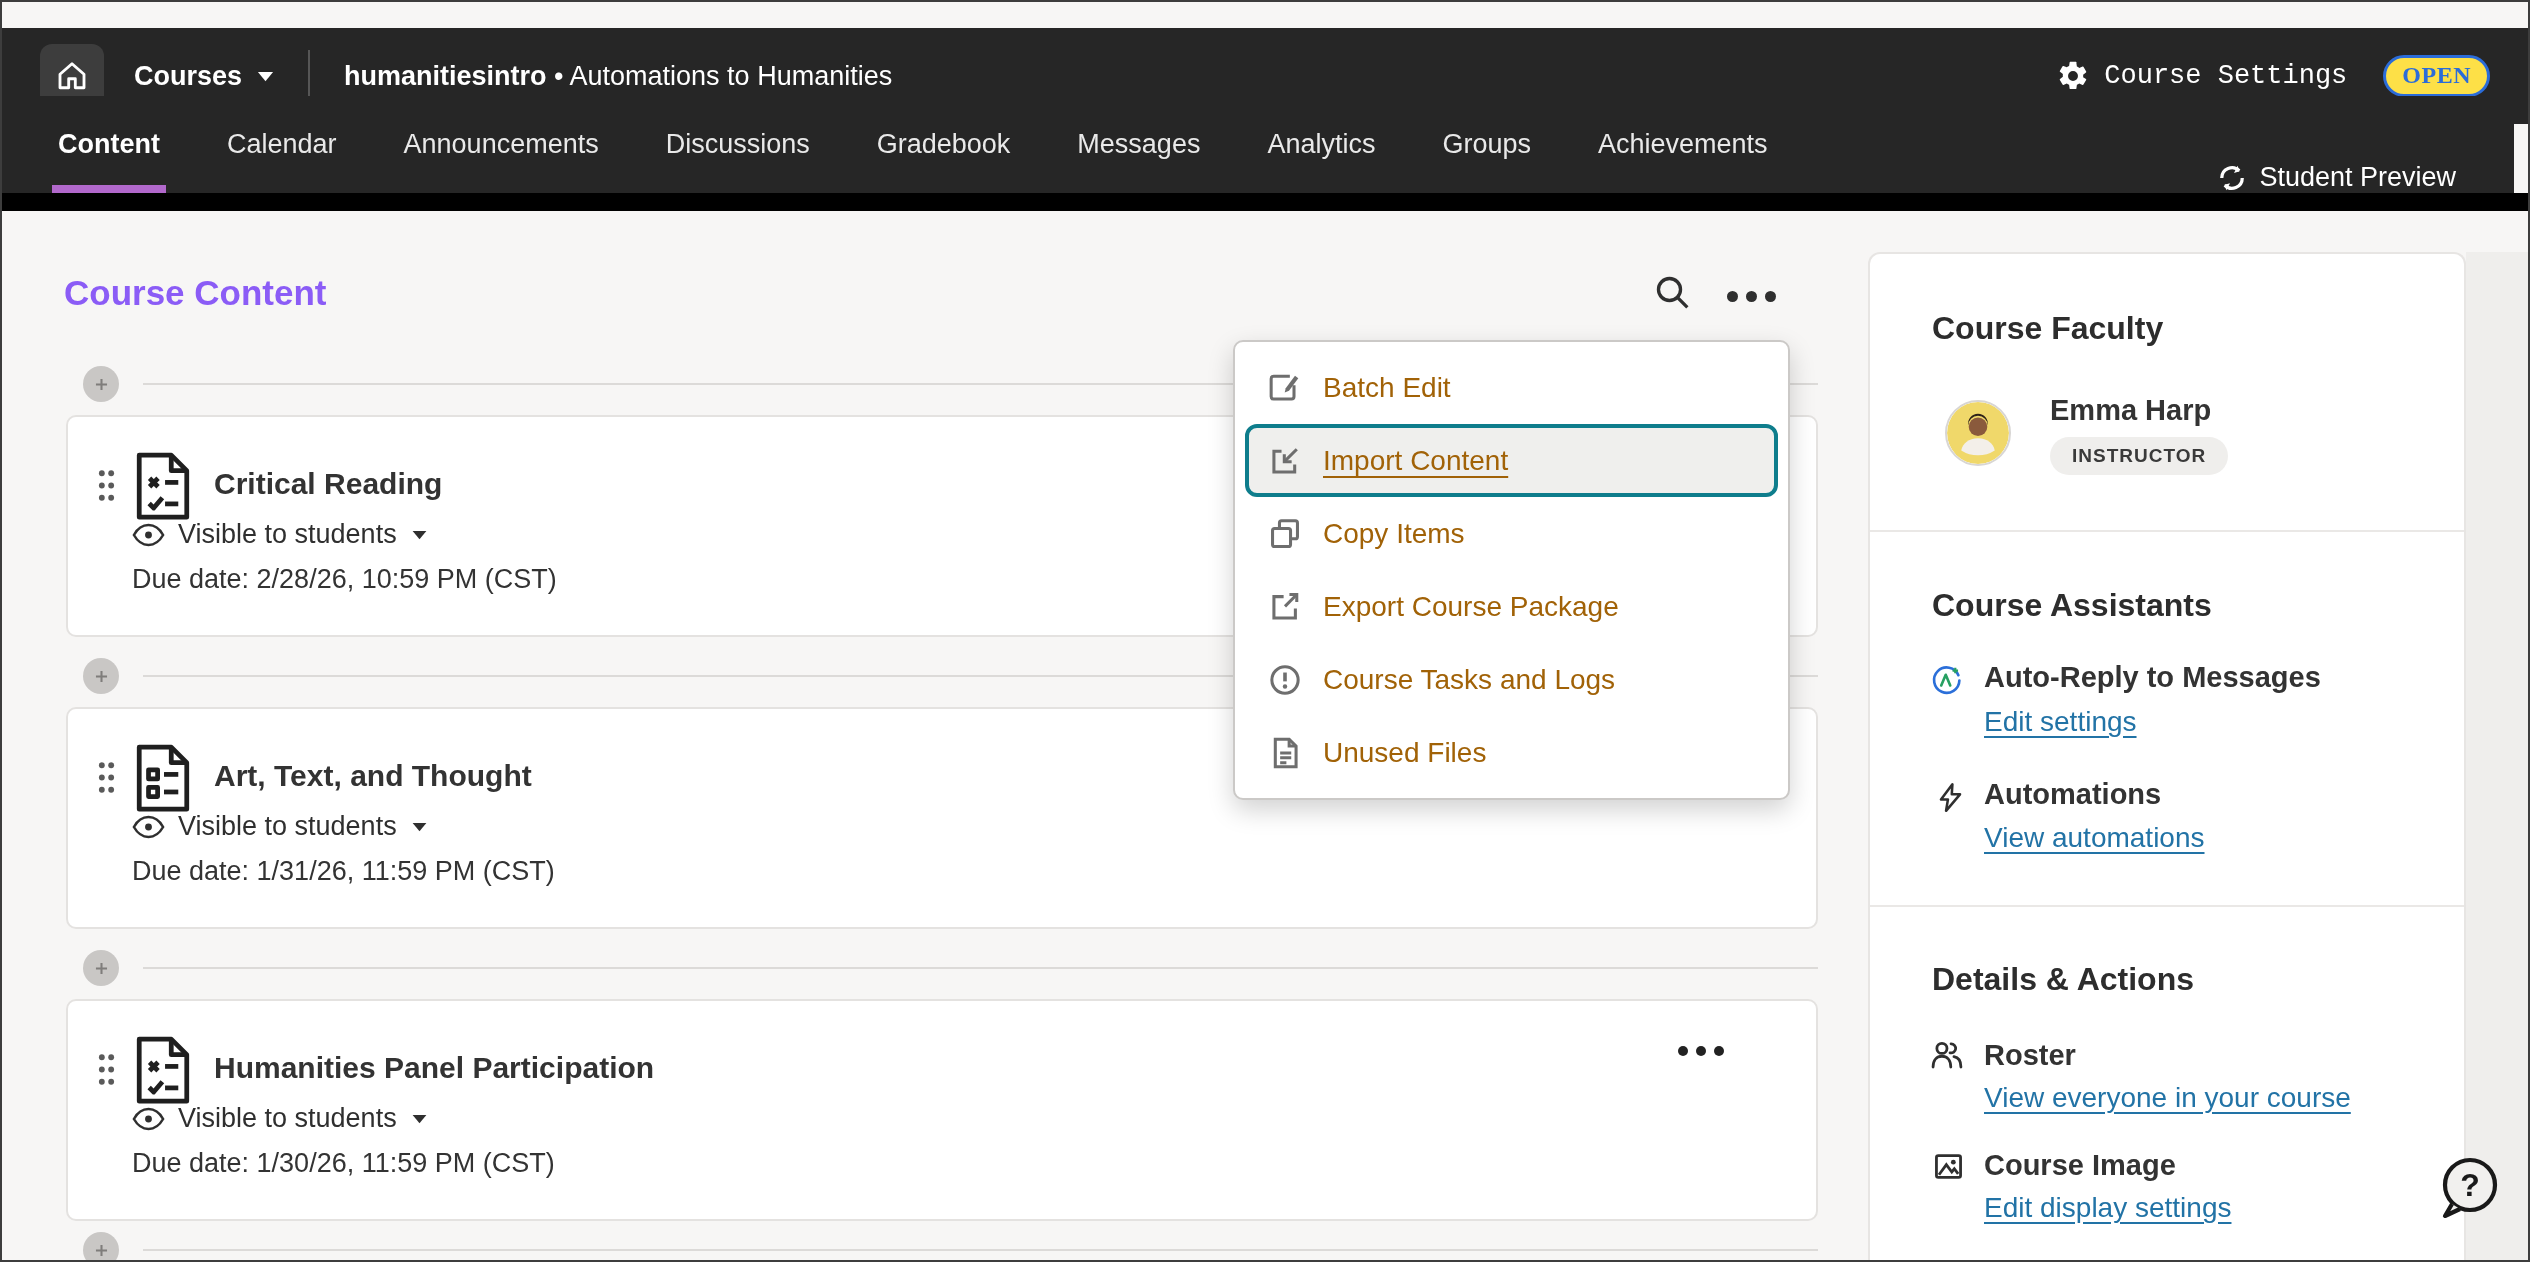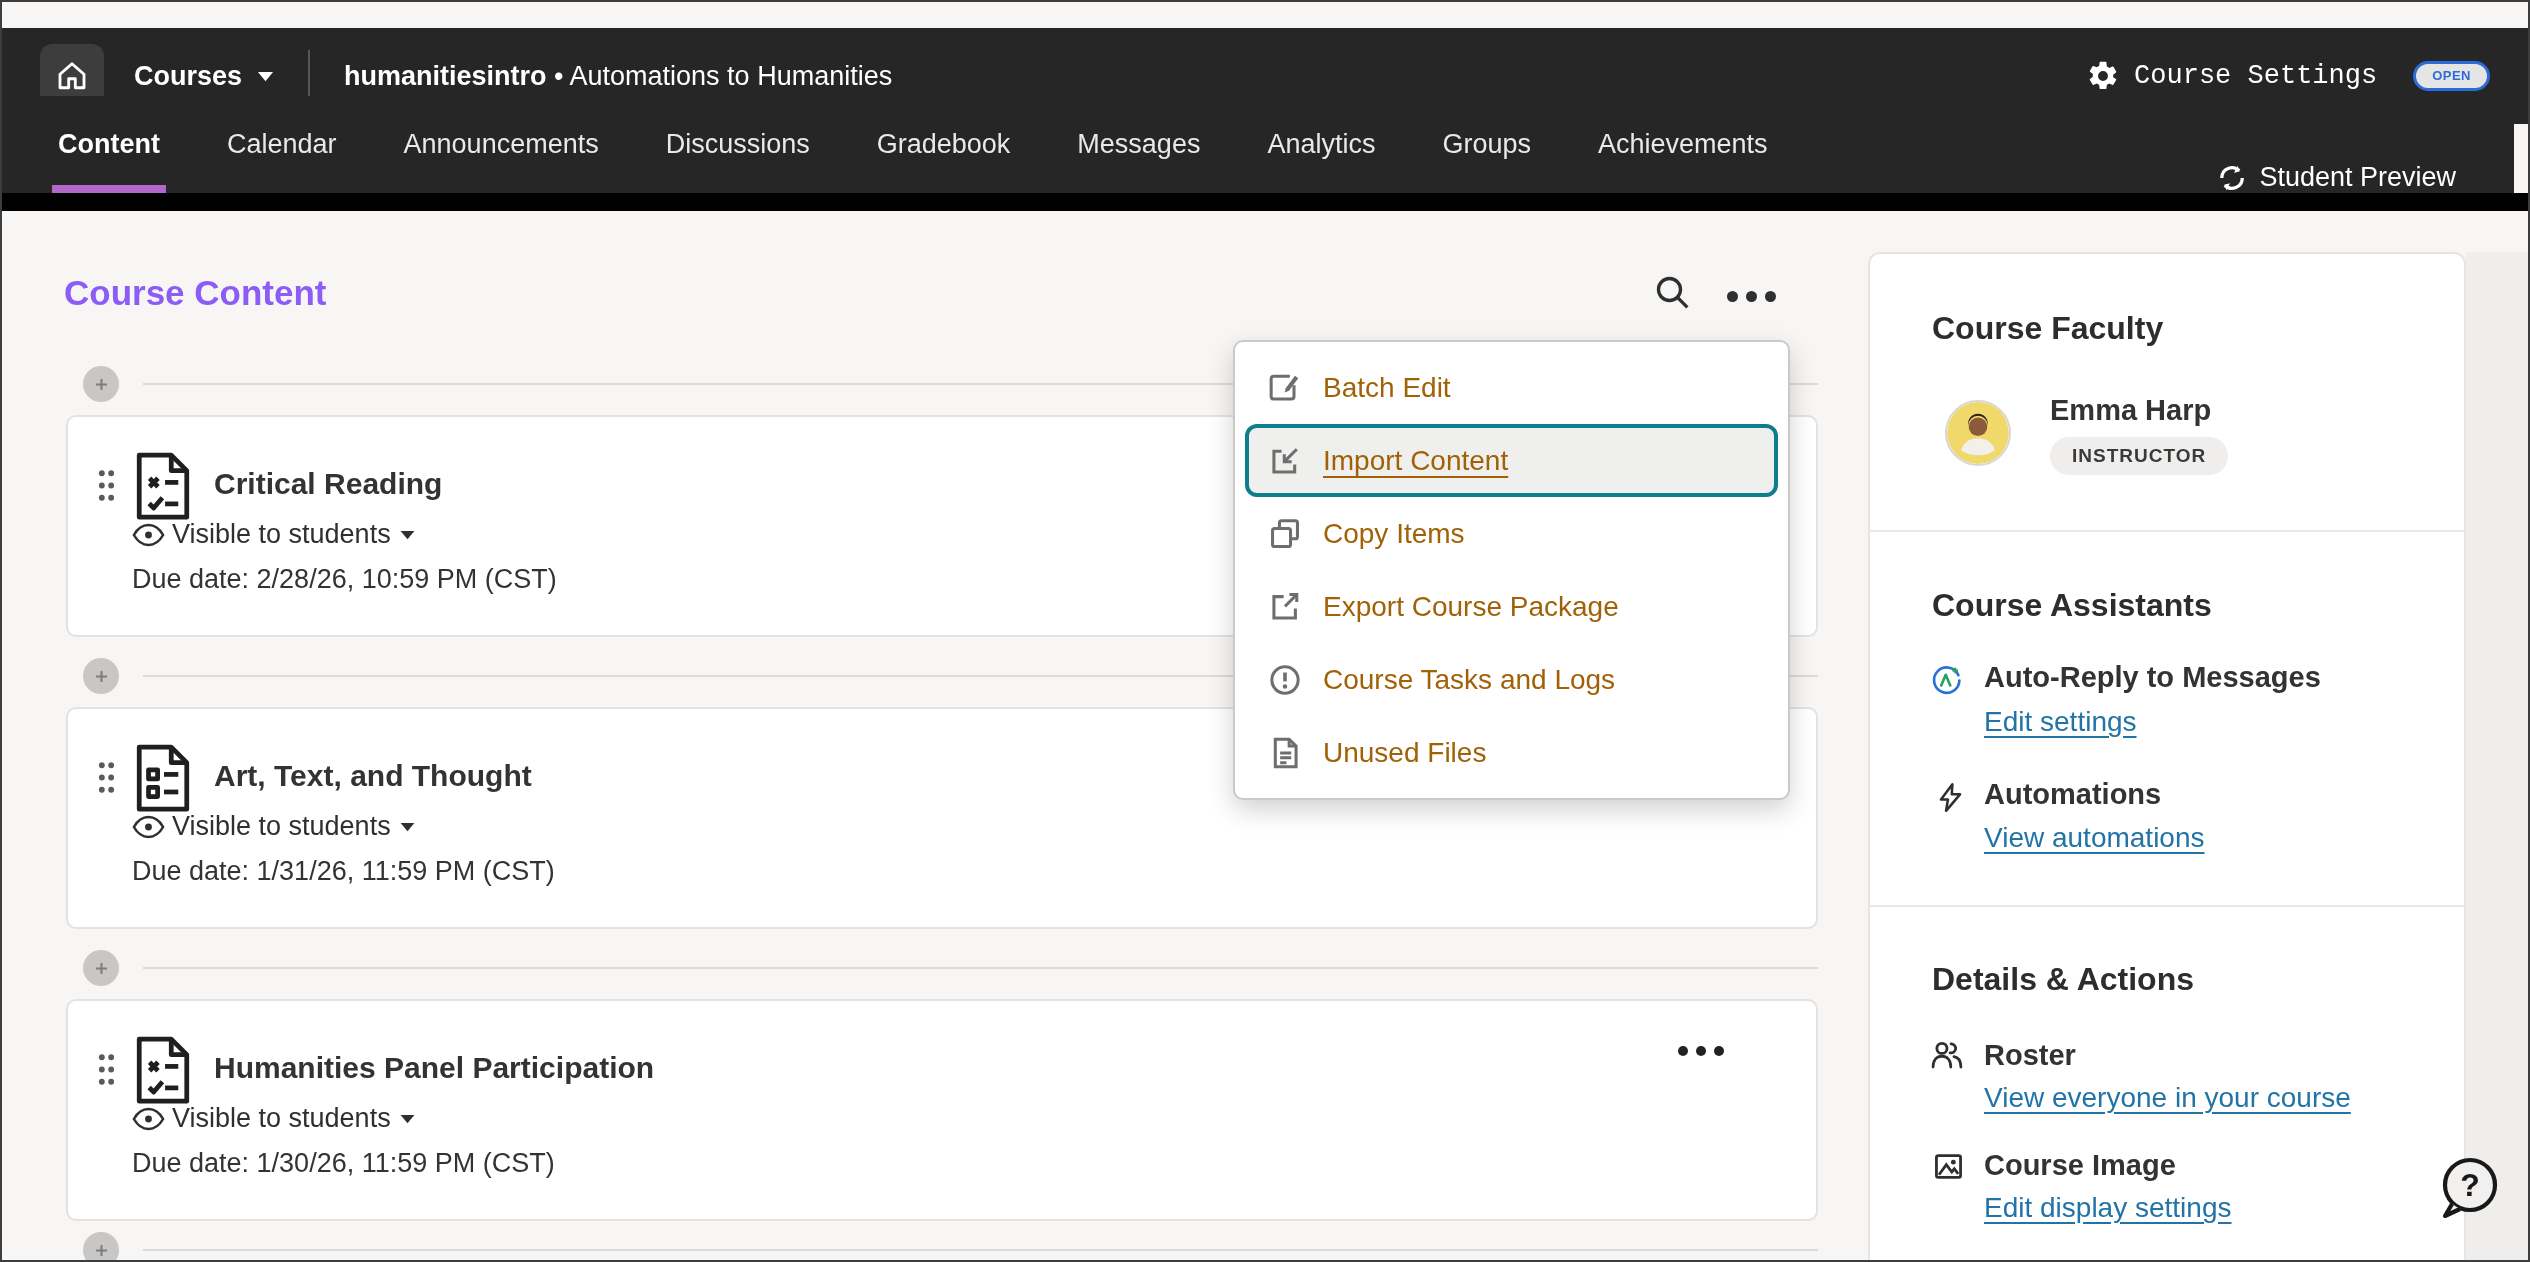--- a/index.html
+++ b/index.html
@@ -15,23 +15,23 @@
   .home-btn svg{width:36px;height:36px;}
   .courses{display:flex;align-items:center;gap:15px;margin-left:30px;font-size:27px;font-weight:600;cursor:pointer;}
   .courses svg{width:17px;height:11px;}
   .v-sep{width:2px;height:52px;background:#565656;margin:0 34px;}
   .crumb{font-size:27px;white-space:nowrap;}
   .crumb b{font-weight:700;}
   .top-right{margin-left:auto;display:flex;align-items:center;gap:14px;}
   .gear-wrap{display:flex;align-items:center;}
   .gear-wrap svg{width:34px;height:34px;}
   .settings-label{font-size:27px;font-family:Liberation Mono, monospace;}
-  .open-badge{margin-left:22px;background:#e5e5e5;border:3px solid #2b6cd9;color:#2b6cd9;
-    font-weight:700;font-size:13px;letter-spacing:.5px;border-radius:999px;padding:4px 16px 5px;cursor:pointer;
-    font-family:Liberation Sans, sans-serif;}
+  .open-badge{margin-left:22px;background:#fde047;border:3px solid #2b6cd9;color:#2b6cd9;
+    font-weight:700;font-size:24px;letter-spacing:.5px;border-radius:999px;padding:4px 16px 5px;cursor:pointer;
+    font-family:Liberation Serif, serif;}
 
   
   .nav{position:absolute;top:96px;left:0;right:16px;height:97px;background:#262626;display:flex;
     align-items:flex-end;padding:0 58px;box-sizing:border-box;gap:67px;color:#e9e9e9;z-index:5;}
   .tab{font-size:27px;position:relative;height:100%;display:flex;align-items:center;cursor:pointer;white-space:nowrap;}
   .tab.active{color:#fff;font-weight:700;}
   .tab.active::after{content:"";position:absolute;left:-6px;right:-6px;bottom:0;height:8px;background:#b168cb;}
   .student-preview{margin-left:auto;display:flex;align-items:center;gap:12px;color:#fff;font-size:27px;cursor:pointer;}
   .student-preview svg{width:30px;height:30px;}
   .blackstrip{position:absolute;top:193px;left:0;right:0;height:18px;background:#000;z-index:5;}
@@ -54,21 +54,21 @@
   .add-btn svg{width:19px;height:19px;}
   .add-line{flex:1;height:2px;background:#dcdad8;margin-left:24px;}
 
   
   .card{position:absolute;left:66px;width:1752px;height:222px;background:#fff;
     border:2px solid #e4e2e0;border-radius:10px;box-sizing:border-box;}
   .c1{top:204px}.c2{top:496px}.c3{top:788px}
   .drag{position:absolute;left:28px;top:51px;width:21px;height:36px;color:#5a5a5a;cursor:grab;}
   .doc-icon{position:absolute;left:64px;top:34px;width:62px;height:68px;color:#1f1f1f;}
   .card-title{position:absolute;left:146px;top:50px;font-size:30px;font-weight:700;color:#333;cursor:pointer;margin:0;}
-  .vis-row{position:absolute;left:64px;top:102px;display:flex;align-items:center;gap:7px;color:#2f2f2f;cursor:pointer;}
+  .vis-row{position:absolute;left:64px;top:102px;display:flex;align-items:center;gap:13px;color:#2f2f2f;cursor:pointer;}
   .vis-row .eye{width:33px;height:24px;}
   .vis-label{font-size:27px;}
   .vis-caret{width:15px;height:10px;margin-left:2px;}
   .due{position:absolute;left:64px;top:147px;font-size:27px;color:#333;}
   .card-more{position:absolute;left:1596px;top:30px;width:74px;height:40px;gap:8px;}
   .card-more .dot{width:10px;height:10px;background:#222;}
 
   
   .menu{position:absolute;left:1233px;top:129px;width:557px;background:#fff;border:2px solid #cbc9c7;
     border-radius:10px;box-shadow:0 10px 26px rgba(0,0,0,.18);z-index:10;padding:9px 0;box-sizing:border-box;}

